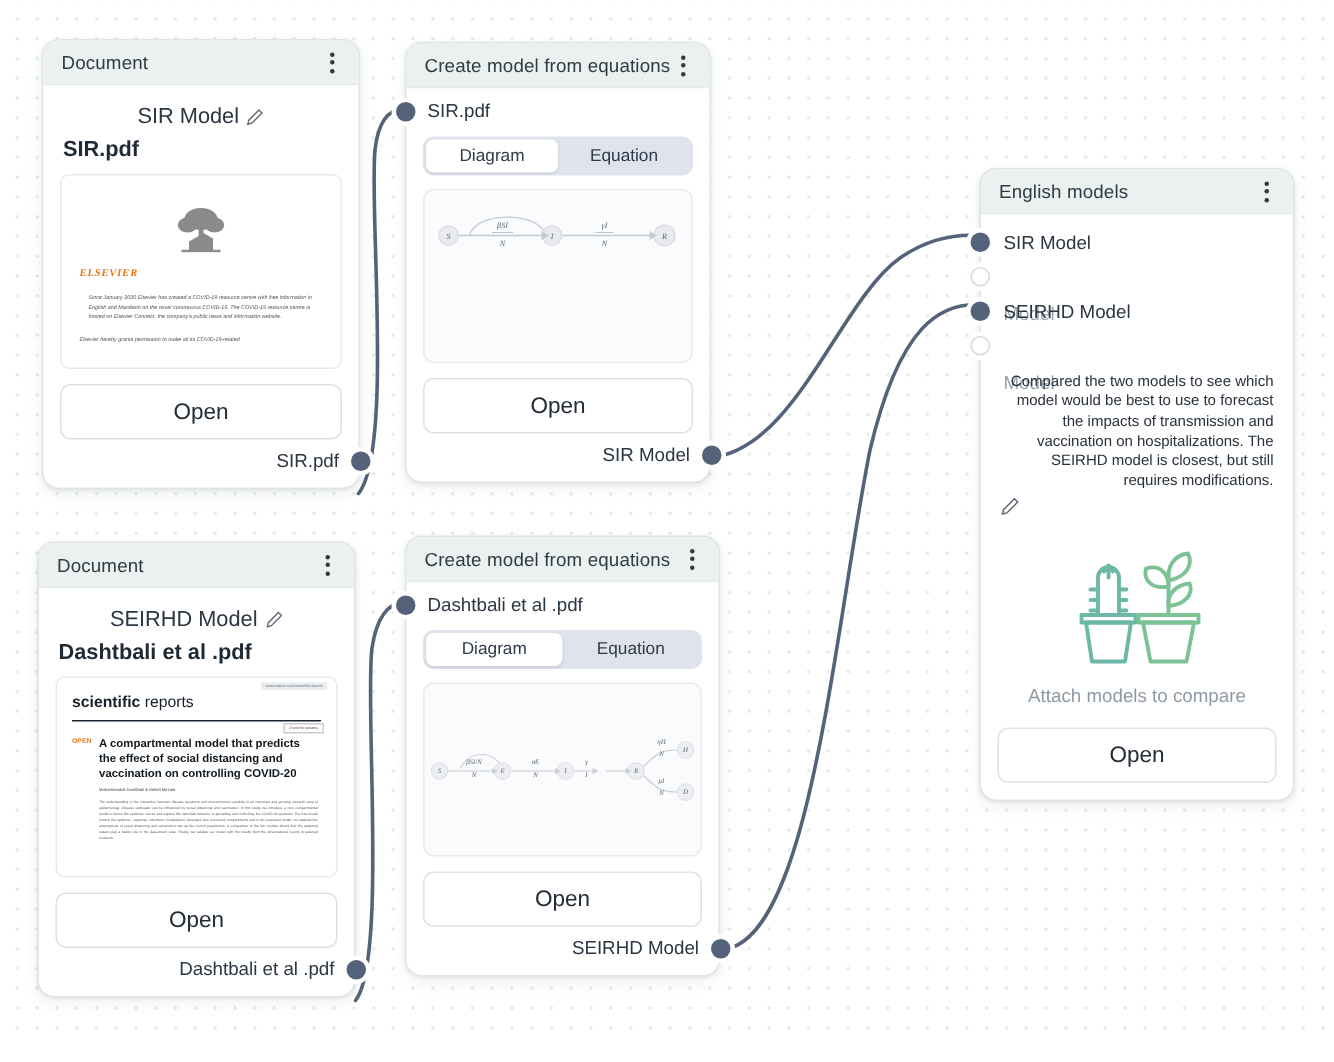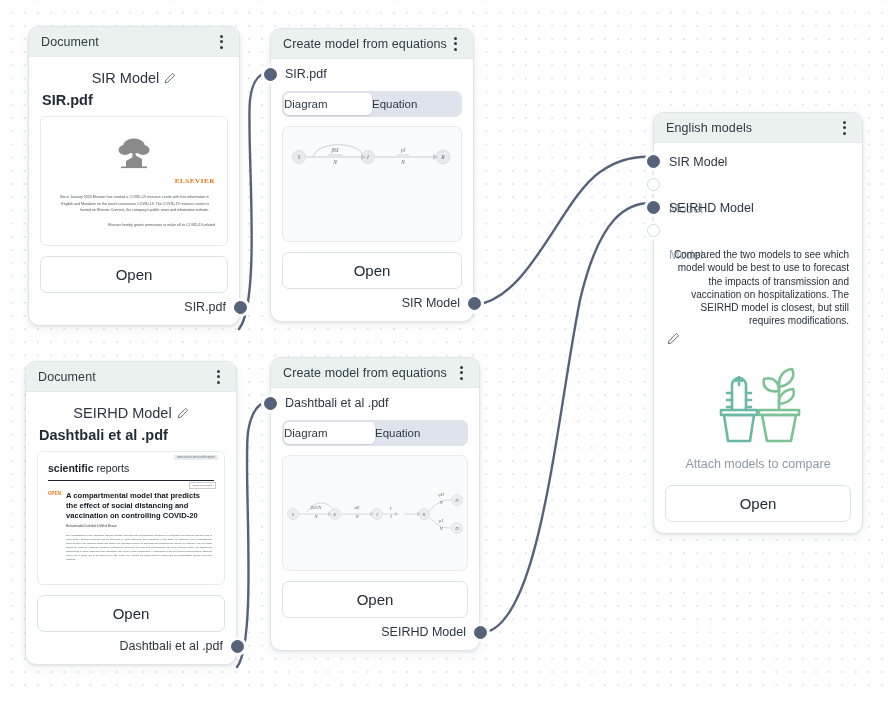--- a/index.html
+++ b/index.html
@@ -80,42 +80,42 @@
   }
   .port.filled { background: #55637a; border: 1px solid #55637a; }
   .port.empty  { background: #ffffff; border: 1.5px solid #d4dae1; }
   .in-row { display: flex; align-items: center; gap: 9px; height: 23px; }
 
   .tabs {
     display: flex; background: #dfe4ec; border-radius: 7px; padding: 2px;
     margin: 10px 0 9px 0;
   }
   .tab {
-    flex: 1; text-align: left; font-size: 11.5px; color: #2e3a47;
+    flex: 1; text-align: center; font-size: 11.5px; color: #2e3a47;
     padding: 5px 0; border-radius: 5px; cursor: pointer;
   }
   .tab.active { background: #ffffff; box-shadow: 0 1px 2px rgba(0,0,0,.1); }
 
   .diagram-box {
     border: 1px solid #e7ebef; border-radius: 7px; background: #fafbfc;
     height: 116px; position: relative; overflow: hidden;
   }
 
   .compare-text {
     font-size: 10px; line-height: 1.33; color: #27313c;
     padding: 6px 2px 0 2px;
     text-align: right;
   }
   .compare-pencil { padding: 3px 0 0 2px; }
 
   .plant-wrap { display: flex; justify-content: center; padding: 14px 0 6px 0; }
   .attach-label { text-align: center; font-size: 12.5px; color: #8e99a4; padding-bottom: 4px; }
 
   
-  .elsevier { padding: 14px 12px 10px 12px; text-align: right; }
+  .elsevier { padding: 14px 12px 10px 12px; text-align: left; font-style: italic; }
   .els-logo { margin: 6px auto 2px auto; width: 44px; }
   .els-word { font-family: "Liberation Serif", serif; font-size: 7px; letter-spacing: .6px;
               color: #e8730c; font-weight: bold; margin-bottom: 9px; }
   .els-para { font-size: 3.6px; line-height: 1.85; color: #4a545f; padding: 0 6px; }
   .els-para2 { font-size: 3.6px; color: #4a545f; margin-top: 9px; }
 
   
   .sr { position: relative; background: #fff; padding: 0; height: 118px; }
   .sr-url { position: absolute; right: 6px; top: 3px; font-size: 2.6px; color: #6b747d;
             background: #e9ecef; padding: 1px 3px; }

